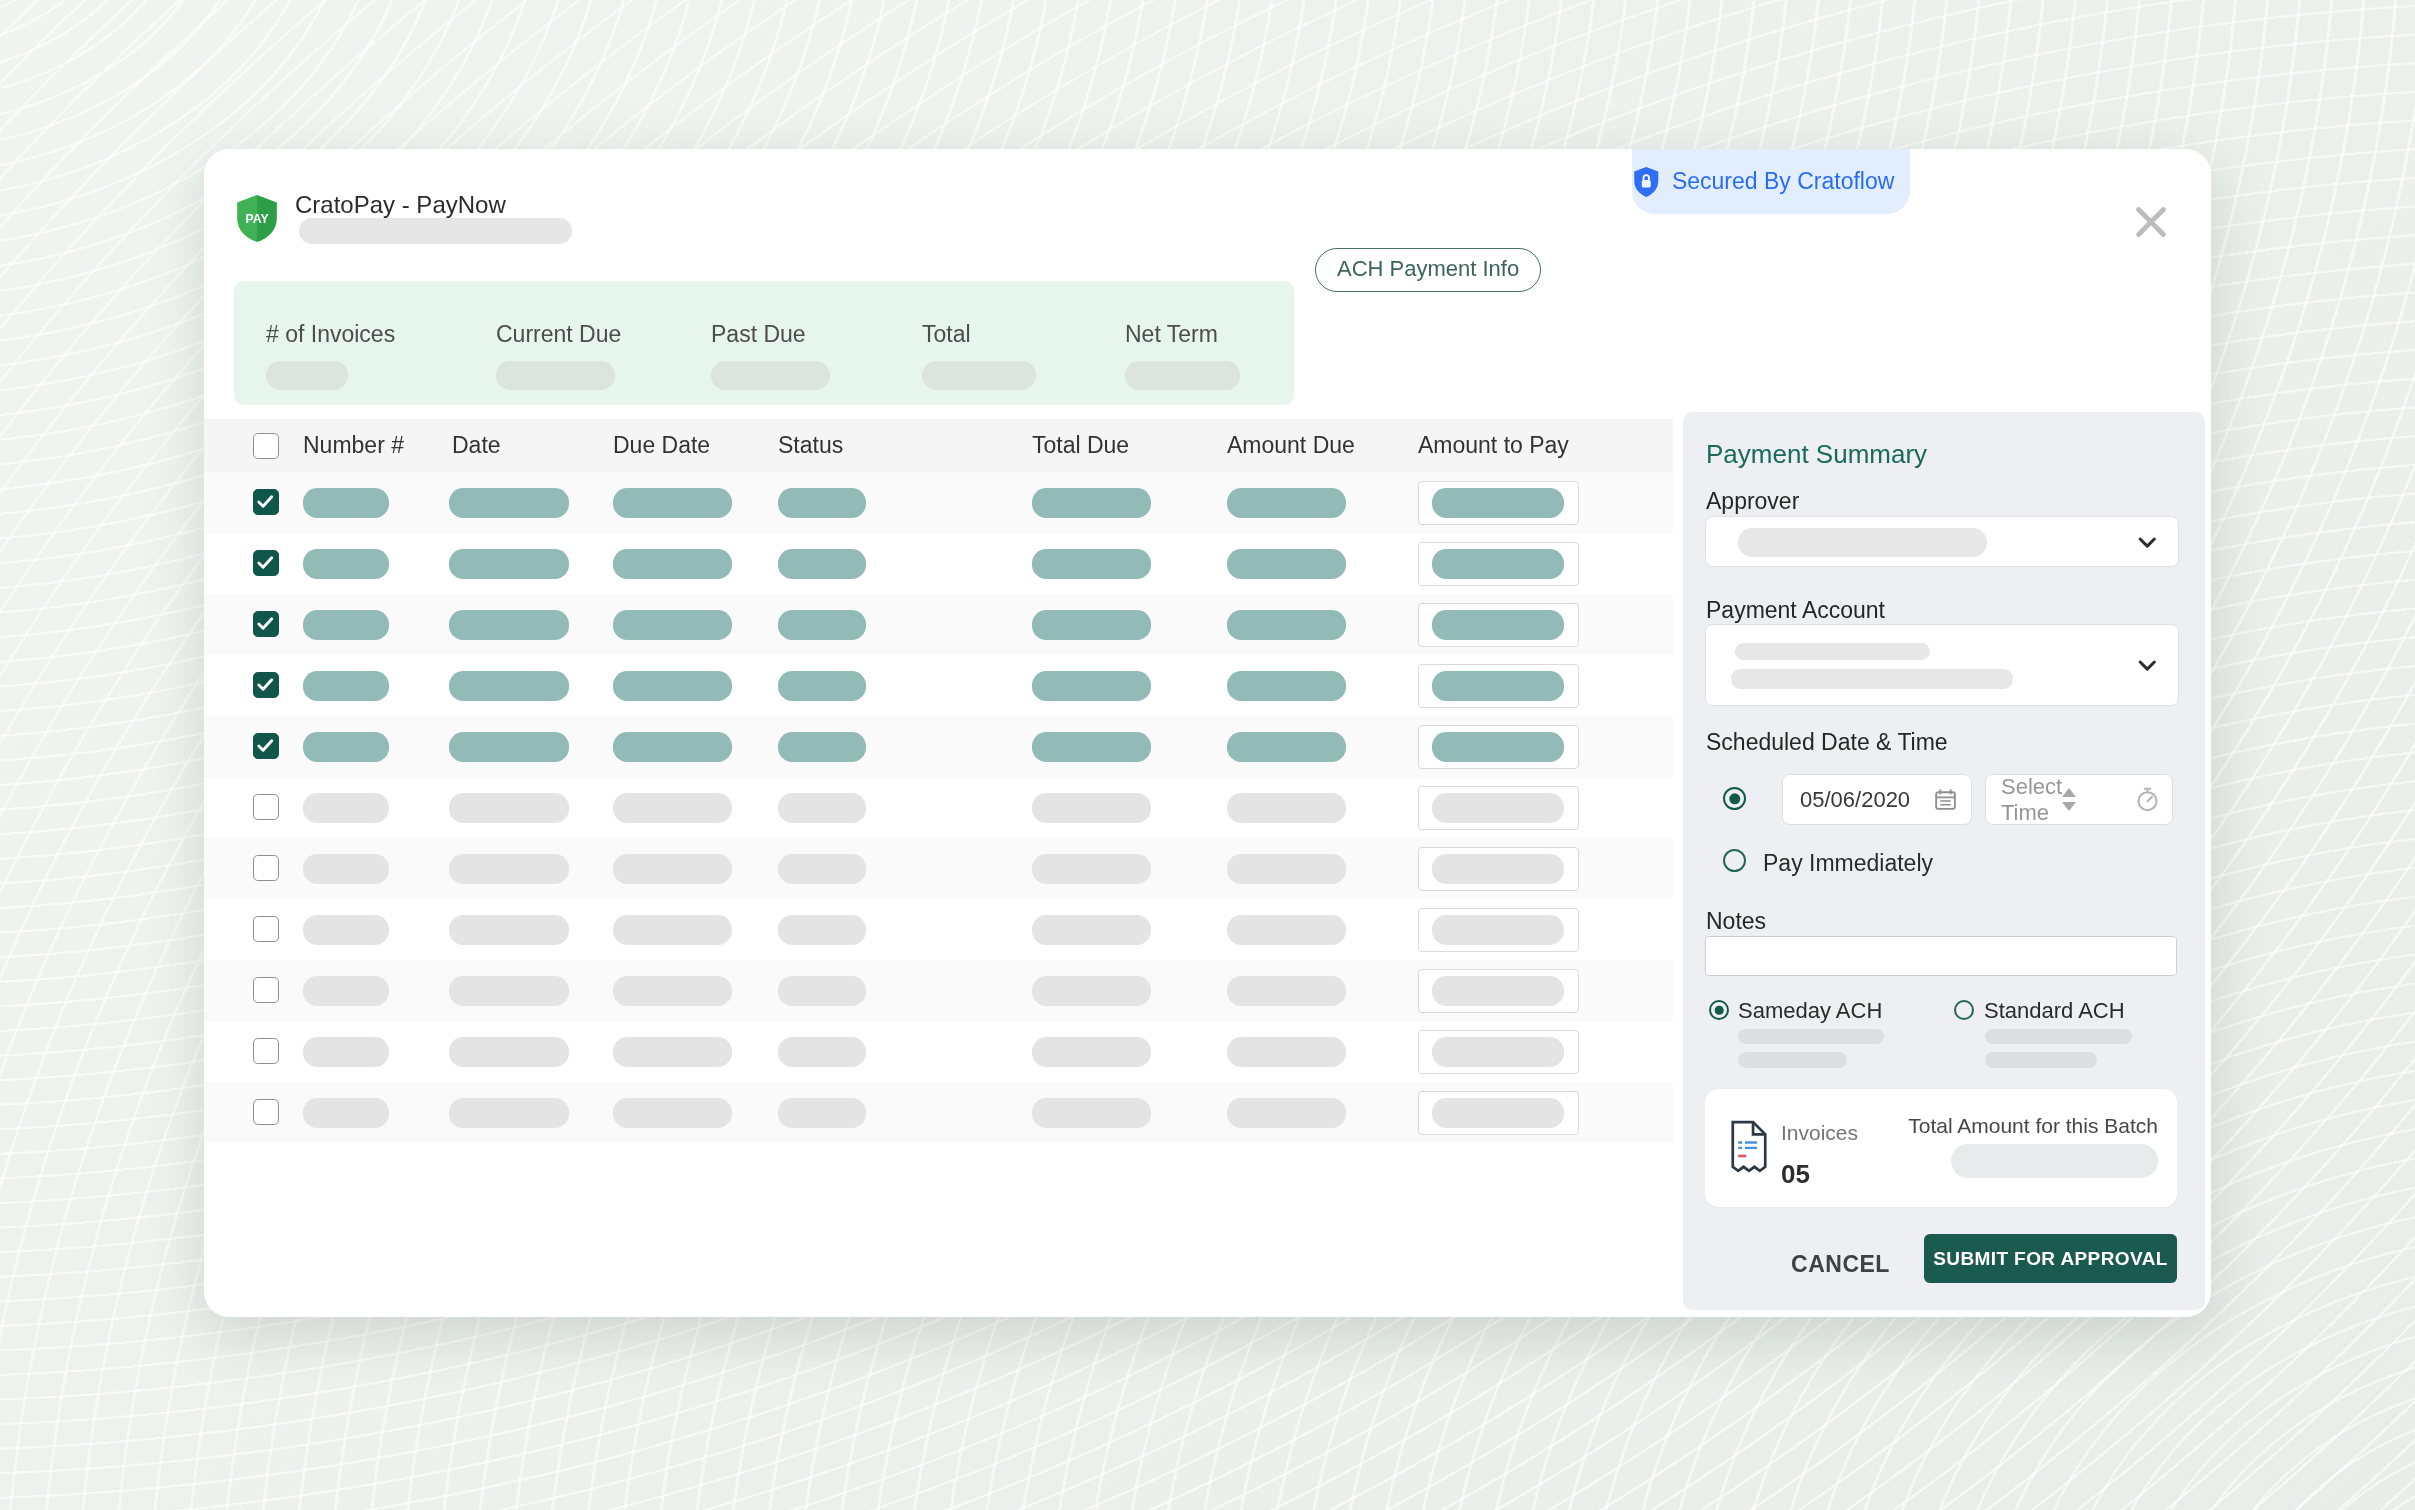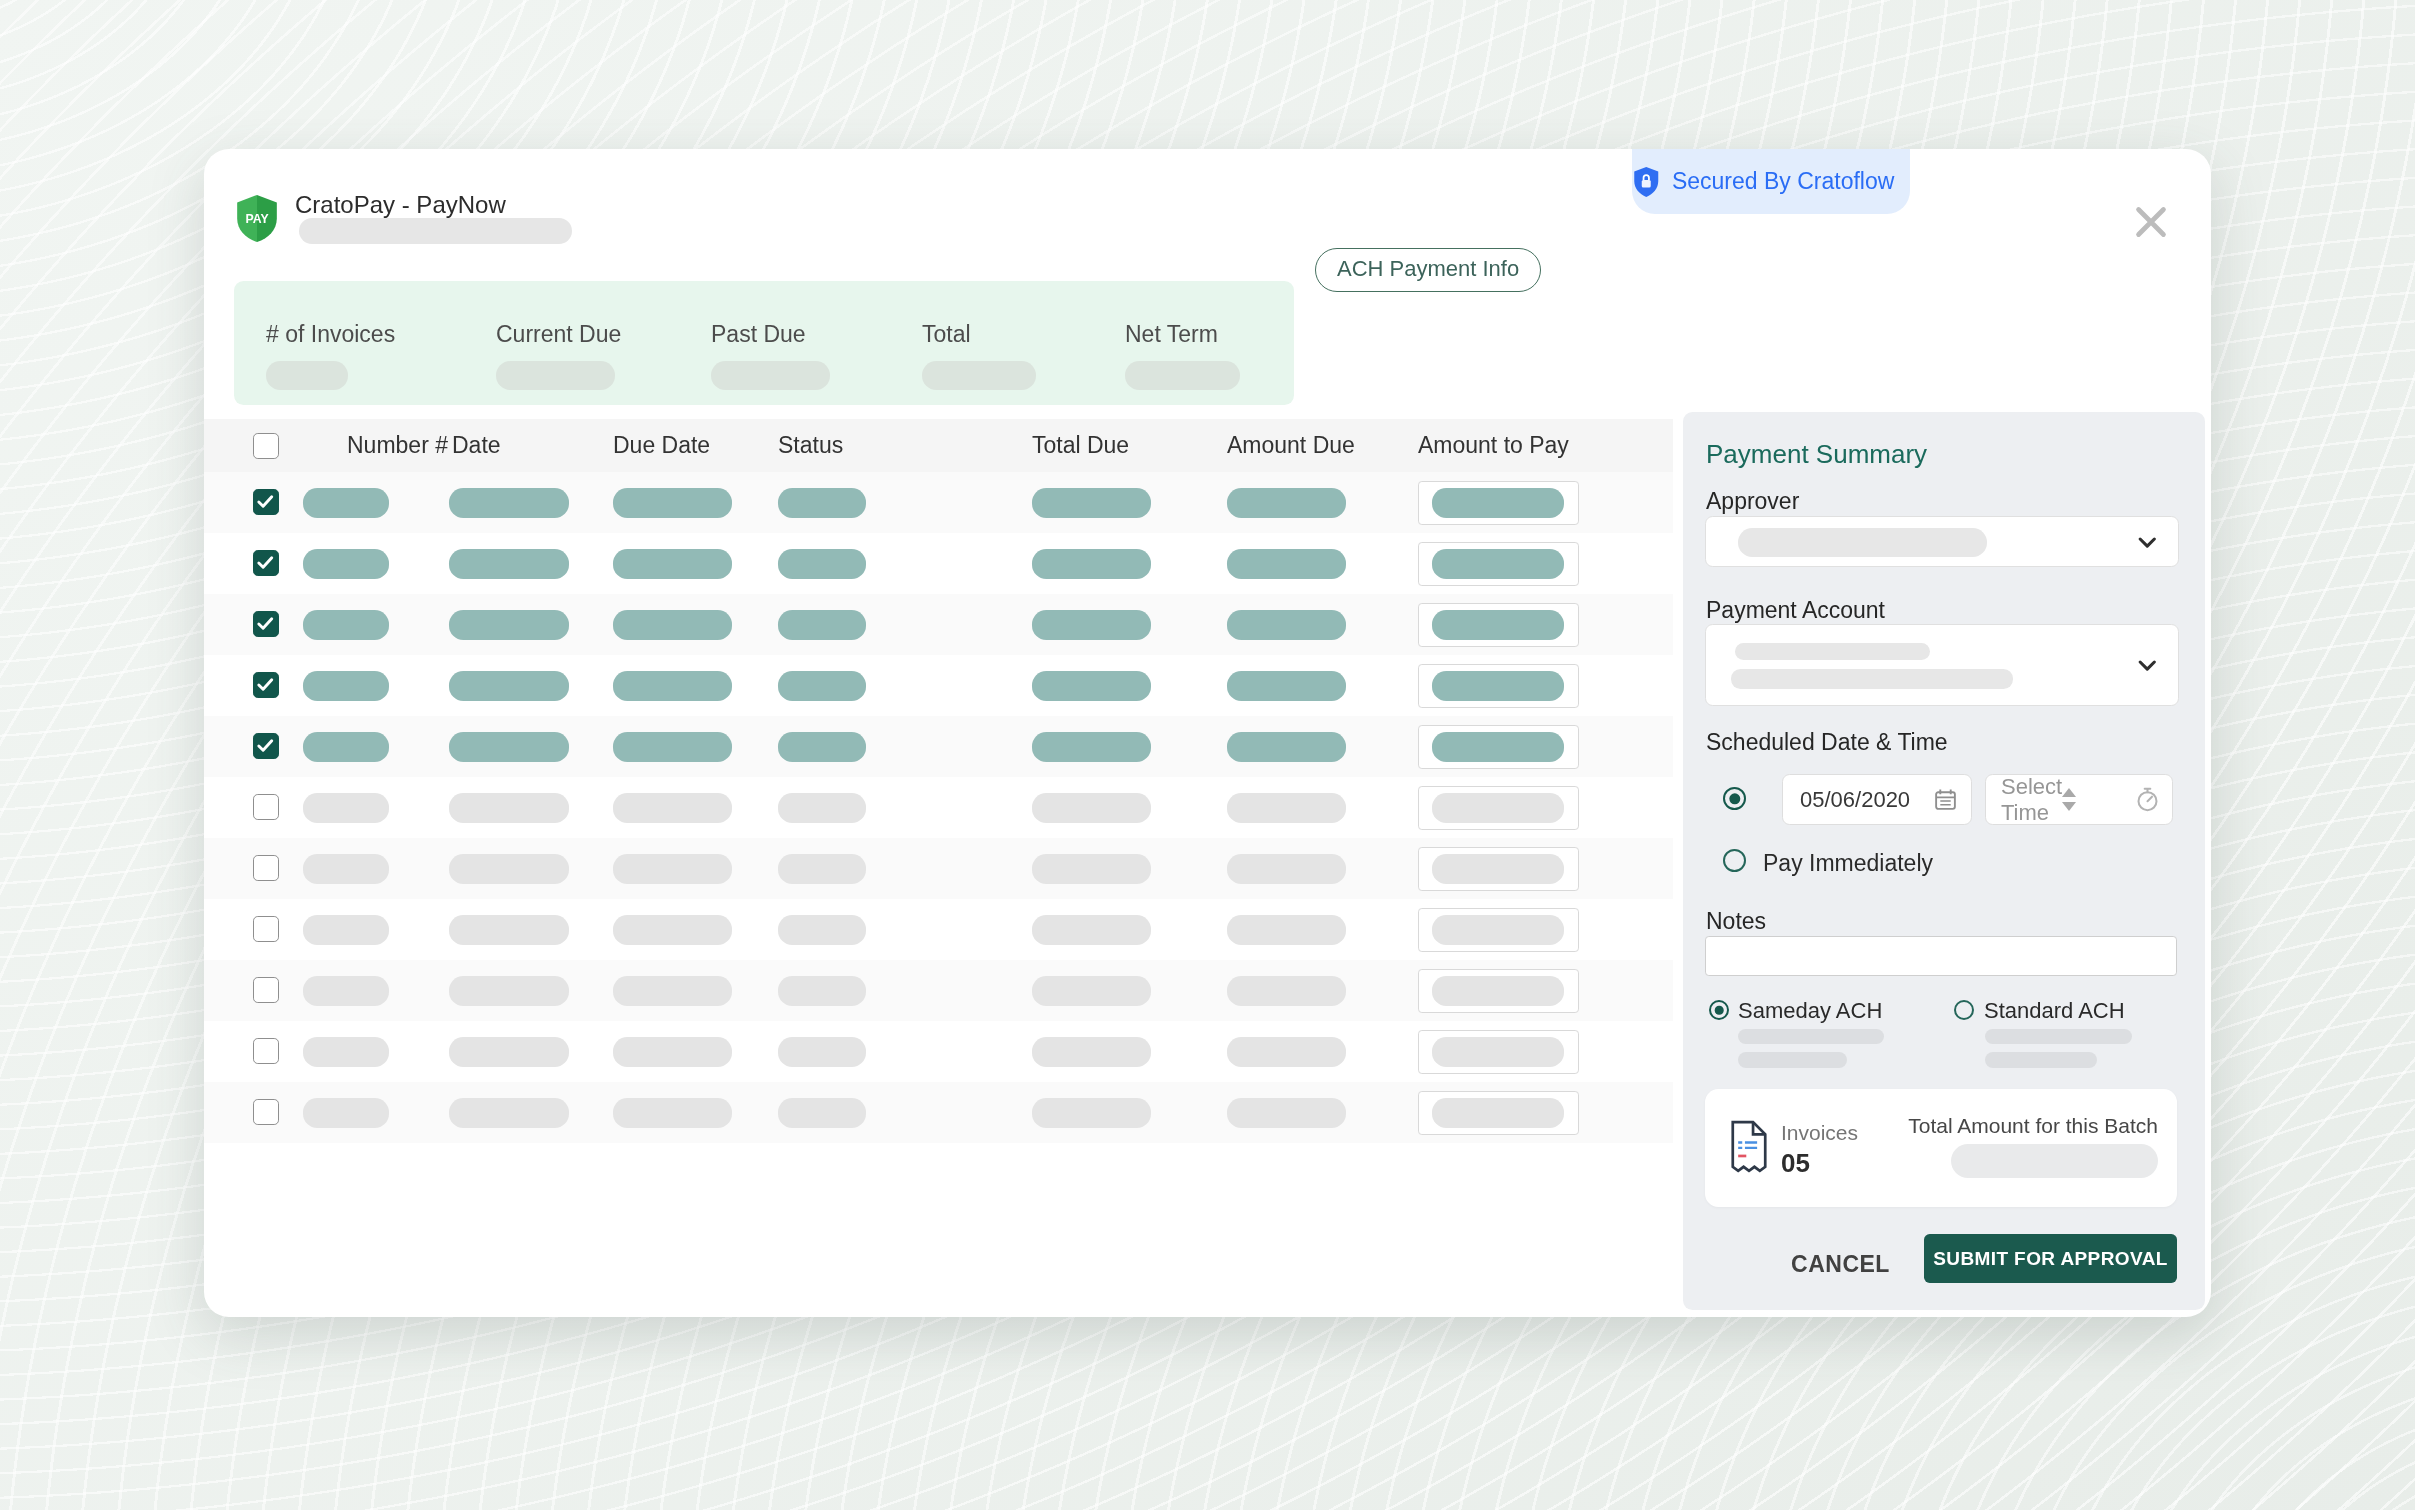--- a/index.html
+++ b/index.html
@@ -111,21 +111,21 @@
     border:1px solid #cfcfcf; border-radius:3.8px; background:#fff;
     font-size:21px; padding:0 11.4px; font-family:"Liberation Sans",sans-serif;
   }
   .ach-label{position:absolute; font-size:22px; color:#2a2a2a; white-space:nowrap;}
   .g-skel{position:absolute; background:#dcdee1; border-radius:8.6px;}
   .inv-card{
     position:absolute; left:22px; top:677px; width:472px; height:118px;
     background:#ffffff; border-radius:13.3px; box-shadow:0 1px 2.9px rgba(0,0,0,.04);
   }
   .inv-label{position:absolute; left:76px; top:32px; font-size:21px; color:#757575;}
-  .inv-count{position:absolute; left:76px; top:59px; font-size:26px; font-weight:bold; color:#2d2d2d;}
+  .inv-count{position:absolute; left:76px; top:70px; font-size:26px; font-weight:bold; color:#2d2d2d;}
   .batch-label{position:absolute; right:19px; top:25px; font-size:21px; color:#474747; white-space:nowrap;}
   .batch-skel{position:absolute; right:19px; top:55px; width:207px; height:34px; border-radius:17px; background:#e9eaeb;}
   .cancel-btn{
     position:absolute; left:67px; top:828px; width:181px; height:49px;
     background:transparent; border:none; font-size:23px; font-weight:bold; color:#414141;
     letter-spacing:0.5px; cursor:pointer; font-family:"Liberation Sans",sans-serif;
   }
   .submit-btn{
     position:absolute; left:241px; top:822px; width:253px; height:49px;
     background:#1b5a4e; color:#ffffff; border:none; border-radius:5.7px;
@@ -190,21 +190,21 @@
       <div class="s-skel" style="width:115px;"></div>
     </div>
   </div>
 
   <div class="abs ach-tag">ACH Payment Info</div>
 
   <div class="abs thead">
     <span class="cb">
       
     </span>
-    <span class="th" style="left:99px;margin-left:44px;">Number #</span>
+    <span class="th" style="left:99px;">Number #</span>
     <span class="th" style="left:248px;">Date</span>
     <span class="th" style="left:409px;">Due Date</span>
     <span class="th" style="left:574px;">Status</span>
     <span class="th" style="left:828px;">Total Due</span>
     <span class="th" style="left:1023px;">Amount Due</span>
     <span class="th" style="left:1214px;">Amount to Pay</span>
   </div>
 
   <div class="abs tbody">
     <div class="invoice-row selected">

